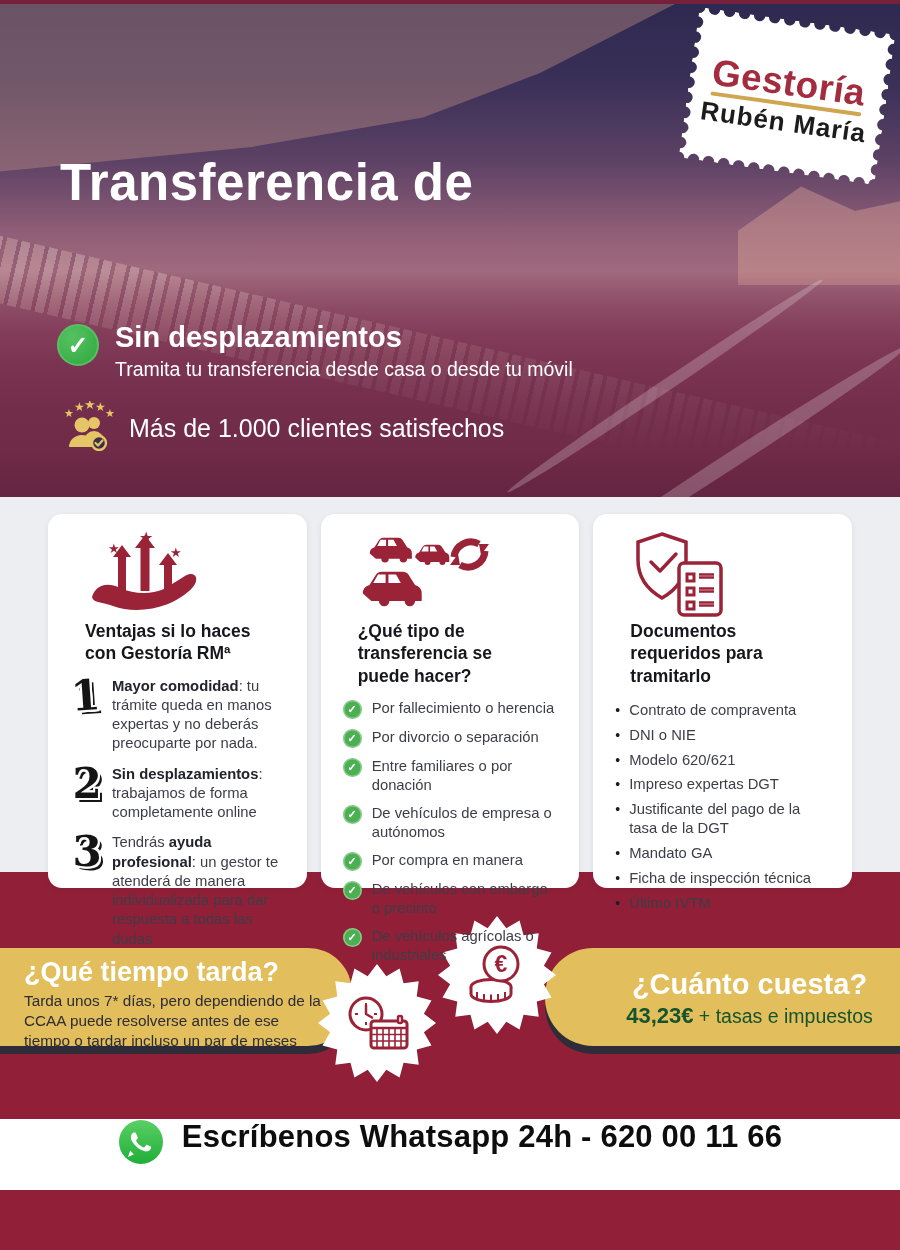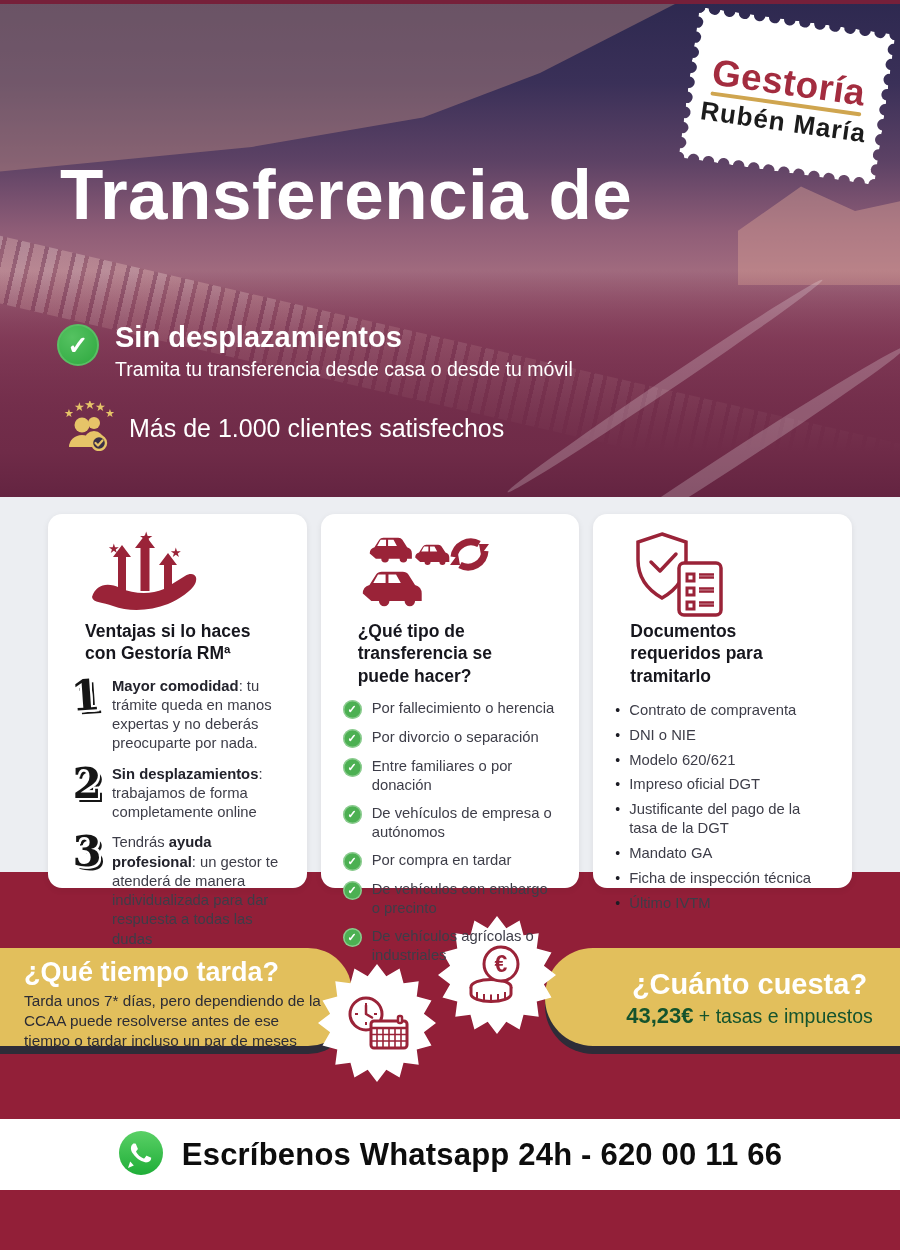--- a/index.html
+++ b/index.html
@@ -21,21 +21,21 @@
     clip-path:polygon(82% 46%,89% 37%,95% 42%,100% 40%,100% 57%,82% 57%);}
   .buildings{position:absolute;left:-60px;top:218px;width:1080px;height:66px;opacity:.5;
     transform:rotate(13deg);transform-origin:left top;
     background:repeating-linear-gradient(90deg,rgba(255,236,226,.55) 0 9px,rgba(142,84,96,.45) 9px 13px,rgba(255,220,205,.5) 13px 24px,rgba(116,66,86,.4) 24px 28px);}
   .sea{position:absolute;left:0;bottom:0;width:900px;height:225px;
     background:linear-gradient(180deg,rgba(146,76,98,0) 0%,rgba(122,50,80,.55) 30%,#6f2b48 80%,#642441 100%);}
   .foam{position:absolute;background:rgba(255,255,255,.22);border-radius:50%}
   .foam.f1{right:45px;bottom:105px;width:380px;height:12px;transform:rotate(-34deg)}
   .foam.f2{right:-40px;bottom:28px;width:420px;height:16px;transform:rotate(-33deg)}
 
-  .hero-title{position:absolute;left:60px;top:150px;color:#fff;font-size:71px;font-weight:700;line-height:1.15;letter-spacing:.5px}
+  .hero-title{position:absolute;left:60px;top:150px;color:#fff;font-size:51px;font-weight:700;line-height:1.15;letter-spacing:.5px}
   .hero-features{position:absolute;left:57px;top:318px;color:#fff}
   .feat{display:flex;align-items:flex-start;gap:16px}
   .check-badge{flex:none;width:42px;height:42px;border-radius:50%;margin-top:2px;
     background:radial-gradient(circle at 35% 30%,#55c261,#2ea83f);border:2px solid #59bf64;
     color:#fff;font-size:25px;font-weight:700;display:flex;align-items:center;justify-content:center}
   .feat-title{font-size:29px;font-weight:600;line-height:1.1}
   .feat-sub{font-size:19.5px;font-weight:400;margin-top:4px;line-height:1.2}
   .feat2{margin-top:20px;align-items:center;gap:10px}
   .feat2 .feat-title{font-size:25px;font-weight:500}
 
@@ -43,21 +43,21 @@
   .stamp{position:absolute;top:16px;right:14px;width:198px;height:152px;transform:rotate(8deg)}
   .stamp svg.frame{position:absolute;inset:0}
   .stamp-inner{position:absolute;inset:0;display:flex;flex-direction:column;align-items:center;justify-content:center;padding-top:6px}
   .stamp-brand{font-size:37px;font-weight:700;color:#a32c3f;letter-spacing:.5px;line-height:1}
   .stamp-rule{width:152px;height:4px;background:#cfa54f;margin:1px 0 3px;border-radius:2px}
   .stamp-owner{font-size:26px;font-weight:600;color:#1c1c1c;letter-spacing:1px;line-height:1}
 
   
   .mid{position:absolute;top:497px;left:0;width:900px;height:375px;background:#eceef2}
   .maroon-band{position:absolute;top:872px;left:0;width:900px;height:247px;background:var(--maroon)}
-  .white-band{position:absolute;top:1119px;left:0;width:900px;height:71px;background:#fff;display:flex;align-items:center;justify-content:center;gap:18px}
+  .white-band{position:absolute;top:1119px;left:0;width:900px;height:71px;background:#fff;display:flex;justify-content:center;gap:18px}
   .footer-band{position:absolute;top:1190px;left:0;width:900px;height:60px;background:var(--maroon)}
 
   
   .cards{position:absolute;top:514px;left:48px;width:804px;display:flex;gap:14px}
   .card{background:#fff;width:259px;height:374px;border-radius:14px;padding:18px 22px;box-shadow:0 2px 6px rgba(40,20,30,.08)}
   .card-icon{height:84px;display:flex;align-items:center;justify-content:flex-start;padding-left:14px}
   .card h2{font-size:17.5px;line-height:1.28;color:var(--ink);font-weight:700;margin:4px 15px 12px}
   .vent-row{display:flex;gap:8px;margin-bottom:11px}
   .vent-num{flex:none;width:34px;text-align:center;font-family:"DejaVu Serif",serif;font-weight:700;font-size:42px;line-height:.9;color:#151515;
     text-shadow:-2px -2px 0 #fff,2px -2px 0 #fff,-2px 2px 0 #fff,2px 2px 0 #fff,0 -2px 0 #fff,0 2px 0 #fff,-2px 0 0 #fff,2px 0 0 #fff,4px 4px 0 #151515}
@@ -313,21 +313,21 @@
       <div class="tipo-row">
         <span class="chk">✓</span>
         <span class="tipo-text">Entre familiares o por donación</span>
       </div>
       <div class="tipo-row">
         <span class="chk">✓</span>
         <span class="tipo-text">De vehículos de empresa o autónomos</span>
       </div>
       <div class="tipo-row">
         <span class="chk">✓</span>
-        <span class="tipo-text">Por compra en tardar</span>
+        <span class="tipo-text">Por compra en manera</span>
       </div>
       <div class="tipo-row">
         <span class="chk">✓</span>
         <span class="tipo-text">De vehículos con embargo o precinto</span>
       </div>
       <div class="tipo-row">
         <span class="chk">✓</span>
         <span class="tipo-text">De vehículos agrícolas o industriales</span>
       </div>
     </div>
@@ -359,21 +359,21 @@
         <li class="doc-item">
             <span class="dot">•</span>
             <span>DNI o NIE</span>
           </li>
         <li class="doc-item">
             <span class="dot">•</span>
             <span>Modelo 620/621</span>
           </li>
         <li class="doc-item">
             <span class="dot">•</span>
-            <span>Impreso oficial DGT</span>
+            <span>Impreso expertas DGT</span>
           </li>
         <li class="doc-item">
             <span class="dot">•</span>
             <span>Justificante del pago de la tasa de la DGT</span>
           </li>
         <li class="doc-item">
             <span class="dot">•</span>
             <span>Mandato GA</span>
           </li>
         <li class="doc-item">

